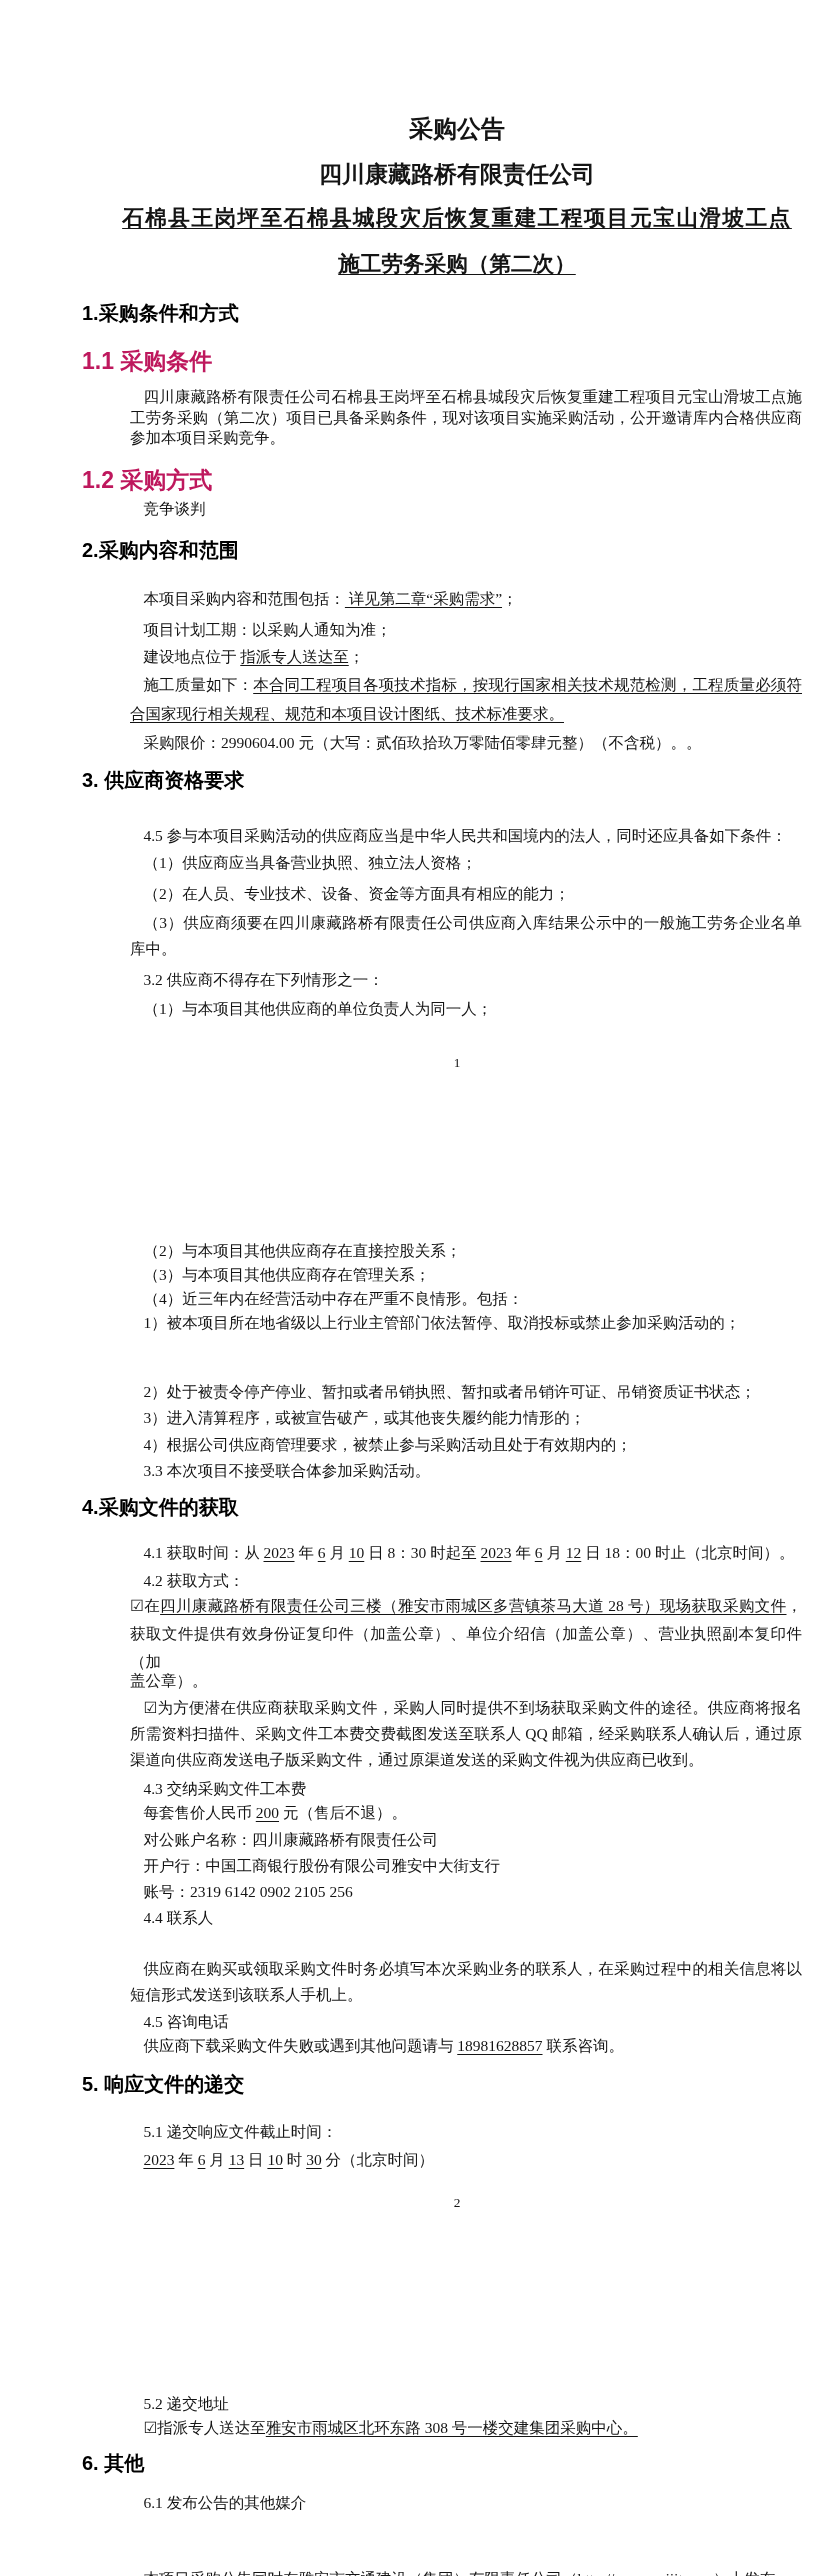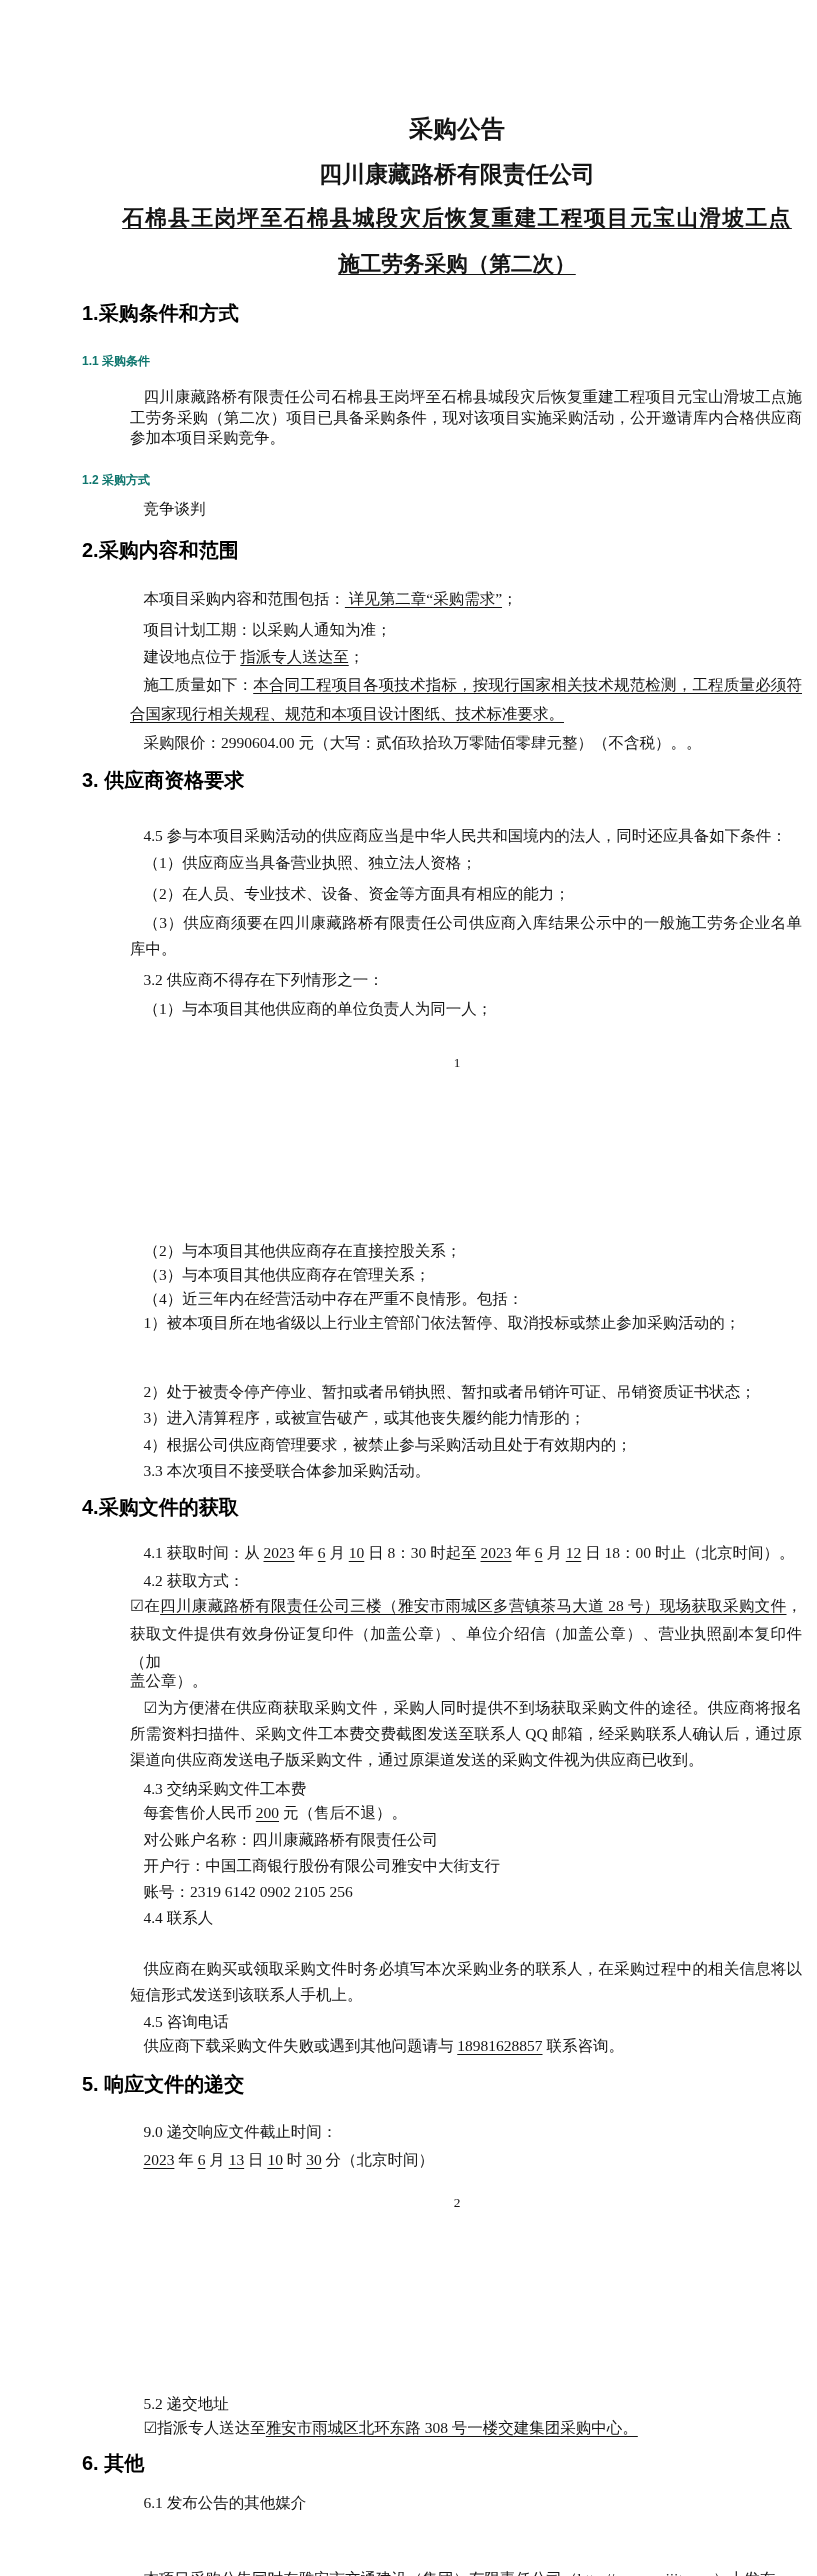--- a/index.html
+++ b/index.html
@@ -10,21 +10,21 @@
   .t{font-size:15.5px;line-height:26px;margin-left:48px;}
   .ti{text-indent:13.4px;}
   .just{text-align:justify;}
   .u{text-decoration:underline;text-underline-offset:3.1px;text-decoration-thickness:1px;}
   .lh40{line-height:20.6px;}
   .lh51{line-height:26px;}
   .lh54{line-height:28px;}
   .lh57{line-height:29px;}
   .title{font-weight:700;}
   .h1{font-family:"Liberation Sans","DejaVu Sans",sans-serif;font-weight:700;font-size:20px;line-height:24px;color:#000;}
-  .h2{font-family:"Liberation Sans","DejaVu Sans",sans-serif;font-weight:700;font-size:12px;line-height:20.6px;color:#0f766e;}
+  .h2{font-family:"Liberation Sans","DejaVu Sans",sans-serif;font-weight:700;font-size:23px;line-height:20.6px;color:#be185d;}
   .pg{font-size:13.4px;line-height:15.5px;}
 </style>
 </head>
 <body>
 
 <div class="page">
 
   <div class="abs t ctr title" style="top:116px;font-size:24px;line-height:27px">采购公告</div>
   <div class="abs t ctr title" style="top:162px;font-size:23px;line-height:26px">四川康藏路桥有限责任公司</div>
   <div class="abs t ctr title u" style="top:205px;font-size:21.6px;line-height:26px;letter-spacing:1.5px">石棉县王岗坪至石棉县城段灾后恢复重建工程项目元宝山滑坡工点</div>
@@ -72,21 +72,21 @@
   <div class="abs t ti" style="top:1800px"><span>每套售价人民币 </span><span class="u">200</span><span> 元（售后不退）。</span></div>
   <div class="abs t ti" style="top:1827px">对公账户名称：四川康藏路桥有限责任公司</div>
   <div class="abs t ti" style="top:1853px">开户行：中国工商银行股份有限公司雅安中大街支行</div>
   <div class="abs t ti" style="top:1879px">账号：2319 6142 0902 2105 256</div>
   <div class="abs t ti" style="top:1905px">4.4 联系人</div>
   <div class="abs t ti just lh50" style="top:1956px">供应商在购买或领取采购文件时务必填写本次采购业务的联系人，在采购过程中的相关信息将以短信形式发送到该联系人手机上。</div>
   <div class="abs t ti" style="top:2009px">4.5 咨询电话</div>
   <div class="abs t ti" style="top:2033px"><span>供应商下载采购文件失败或遇到其他问题请与 </span><span class="u">18981628857</span><span> 联系咨询。</span></div>
 
   <div class="abs h1" style="top:2072px">5. 响应文件的递交</div>
-  <div class="abs t ti" style="top:2119px">9.0 递交响应文件截止时间：</div>
+  <div class="abs t ti" style="top:2119px">5.1 递交响应文件截止时间：</div>
   <div class="abs t ti" style="top:2147px"><span class="u">2023</span><span> 年 </span><span class="u">6</span><span> 月 </span><span class="u">13</span><span> 日 </span><span class="u">10</span><span> 时 </span><span class="u">30</span><span> 分（北京时间）</span></div>
 
   <div class="abs t ctr pg" style="top:2195px">2</div>
 
   <div class="abs t ti" style="top:2391px">5.2 递交地址</div>
   <div class="abs t ti" style="top:2415px"><span>☑指派专人送达至</span><span class="u">雅安市雨城区北环东路 308 号一楼交建集团采购中心。</span></div>
 
   <div class="abs h1" style="top:2451px">6. 其他</div>
   <div class="abs t ti" style="top:2490px">6.1 发布公告的其他媒介</div>
   <div class="abs t ti just lh54" style="top:2565px"><span>本项目采购公告同时在</span><span class="u">雅安市交通建设（集团）有限责任公司（http://www.yajjjt.com）上发</span><span>布。</span></div>

